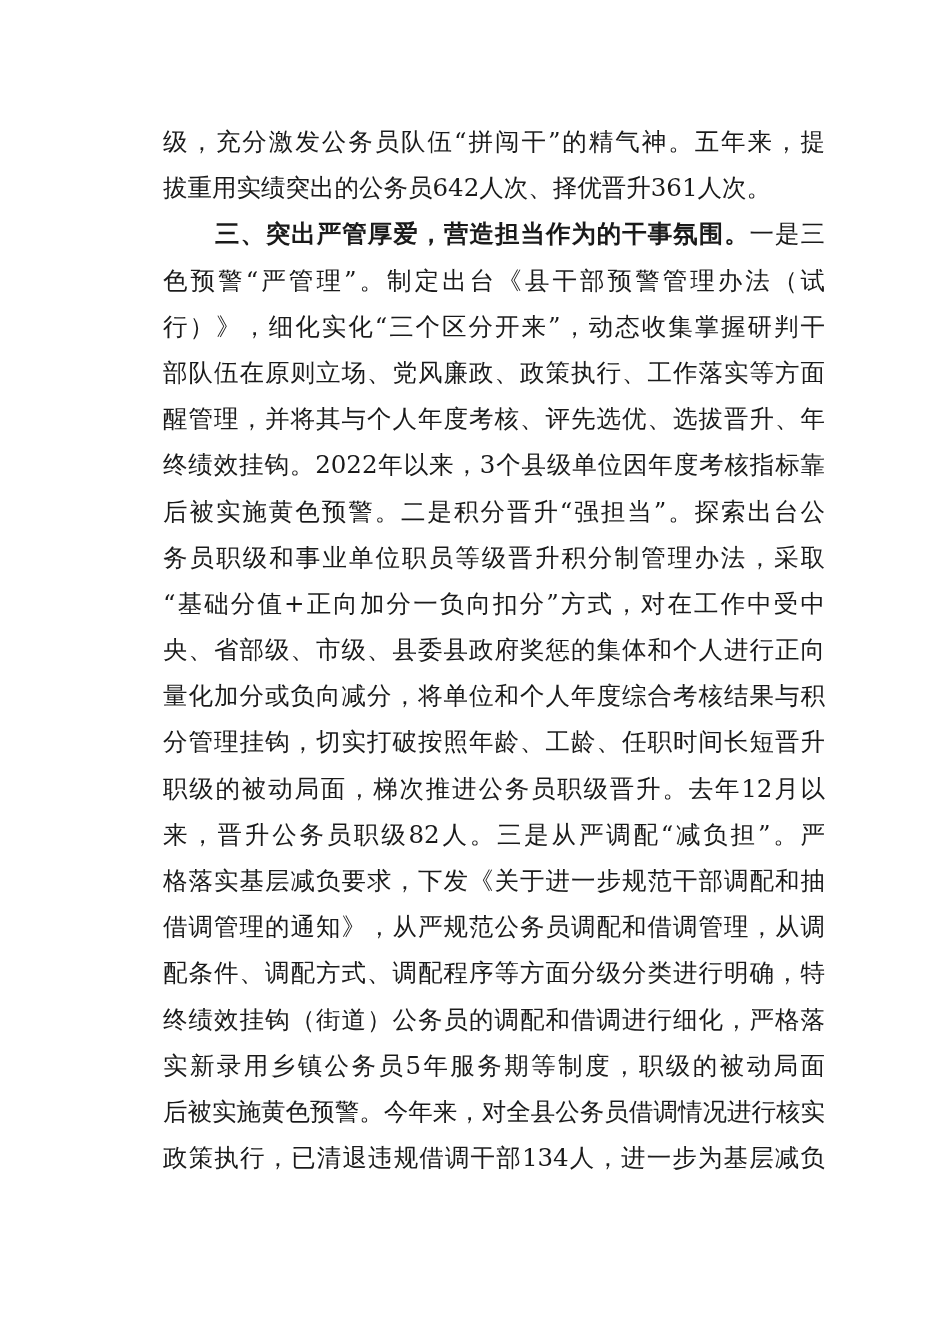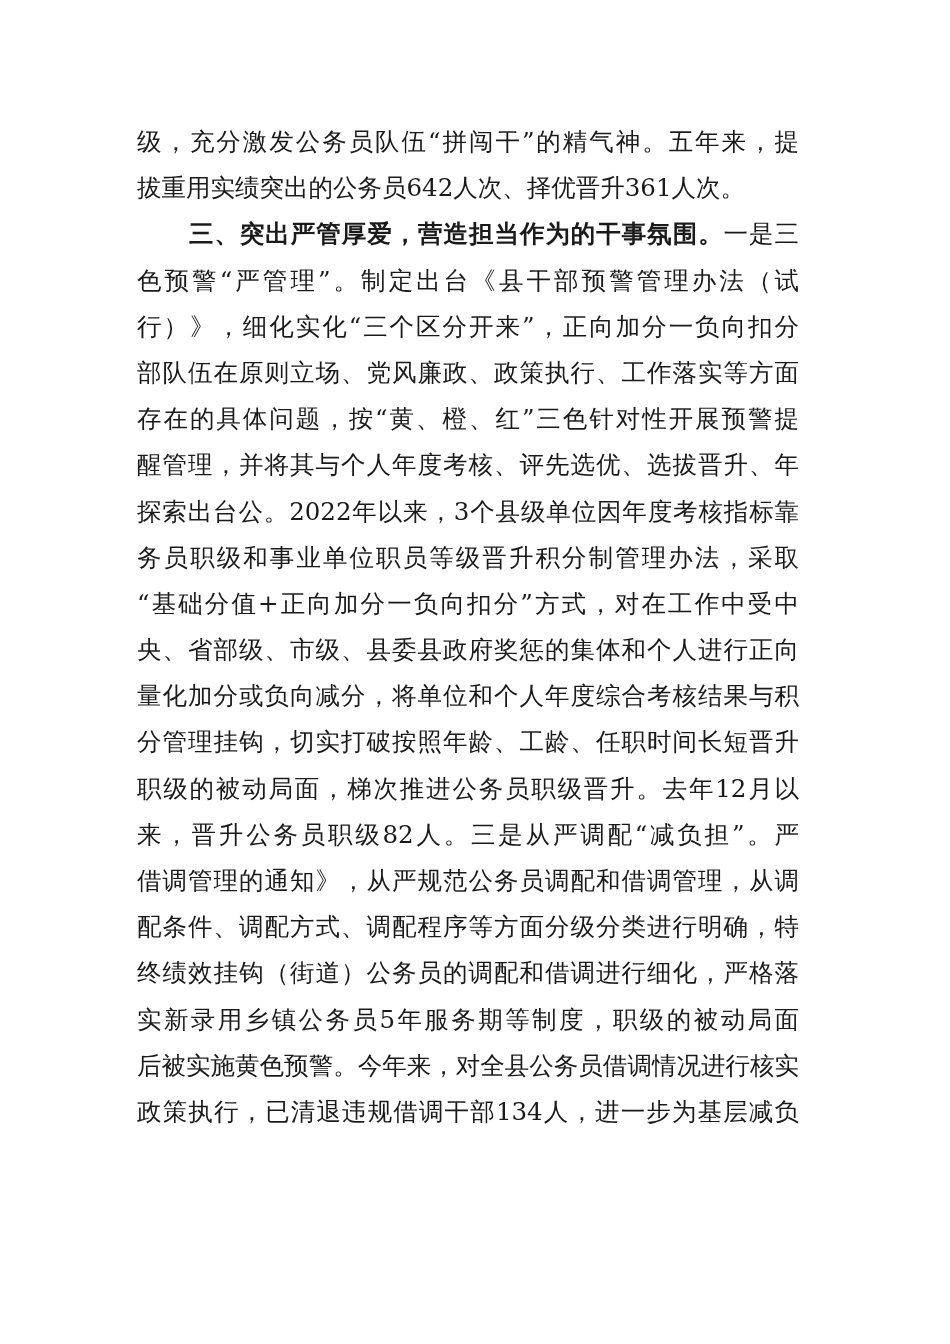--- a/index.html
+++ b/index.html
@@ -10,21 +10,21 @@
     body {
       width: 950px;
       height: 1344px;
       position: relative;
       overflow: hidden;
       font-family: "DejaVu Serif", "Liberation Serif", serif;
       color: #1a1a1a;
     }
     .page {
       position: absolute;
-      left: 137px;
+      left: 163px;
       top: 119px;
       width: 662px;
     }
     .line {
       display: block;
       height: 46.2px;
       line-height: 46.2px;
       font-size: 24.5px;
       white-space: nowrap;
       text-align: justify;
@@ -43,31 +43,32 @@
     }
   </style>
 </head>
 <body>
 
 <div class="page">
   <span class="line">级，充分激发公务员队伍“拼闯干”的精气神。五年来，提</span>
   <span class="line last">拔重用实绩突出的公务员642人次、择优晋升361人次。</span>
   <span class="line indent"><span class="bold">三、突出严管厚爱，营造担当作为的干事氛围。</span><span>一是三</span></span>
   <span class="line">色预警“严管理”。制定出台《县干部预警管理办法（试</span>
-  <span class="line">行）》，细化实化“三个区分开来”，正向加分一负向扣分</span>
+  <span class="line">行）》，细化实化“三个区分开来”，动态收集掌握研判干</span>
   <span class="line">部队伍在原则立场、党风廉政、政策执行、工作落实等方面</span>
-  <span class="line">存在的具体问题，按“黄、橙、红”三色针对性开展预警提</span>
   <span class="line">醒管理，并将其与个人年度考核、评先选优、选拔晋升、年</span>
-  <span class="line">探索出台公。2022年以来，3个县级单位因年度考核指标靠</span>
+  <span class="line">终绩效挂钩。2022年以来，3个县级单位因年度考核指标靠</span>
+  <span class="line">后被实施黄色预警。二是积分晋升“强担当”。探索出台公</span>
   <span class="line">务员职级和事业单位职员等级晋升积分制管理办法，采取</span>
   <span class="line">“基础分值+正向加分一负向扣分”方式，对在工作中受中</span>
   <span class="line">央、省部级、市级、县委县政府奖惩的集体和个人进行正向</span>
   <span class="line">量化加分或负向减分，将单位和个人年度综合考核结果与积</span>
   <span class="line">分管理挂钩，切实打破按照年龄、工龄、任职时间长短晋升</span>
   <span class="line">职级的被动局面，梯次推进公务员职级晋升。去年12月以</span>
   <span class="line">来，晋升公务员职级82人。三是从严调配“减负担”。严</span>
+  <span class="line">格落实基层减负要求，下发《关于进一步规范干部调配和抽</span>
   <span class="line">借调管理的通知》，从严规范公务员调配和借调管理，从调</span>
   <span class="line">配条件、调配方式、调配程序等方面分级分类进行明确，特</span>
   <span class="line">终绩效挂钩（街道）公务员的调配和借调进行细化，严格落</span>
   <span class="line">实新录用乡镇公务员5年服务期等制度，职级的被动局面</span>
   <span class="line">后被实施黄色预警。今年来，对全县公务员借调情况进行核实</span>
   <span class="line">政策执行，已清退违规借调干部134人，进一步为基层减负</span>
 </div>
 
 </body></html>

